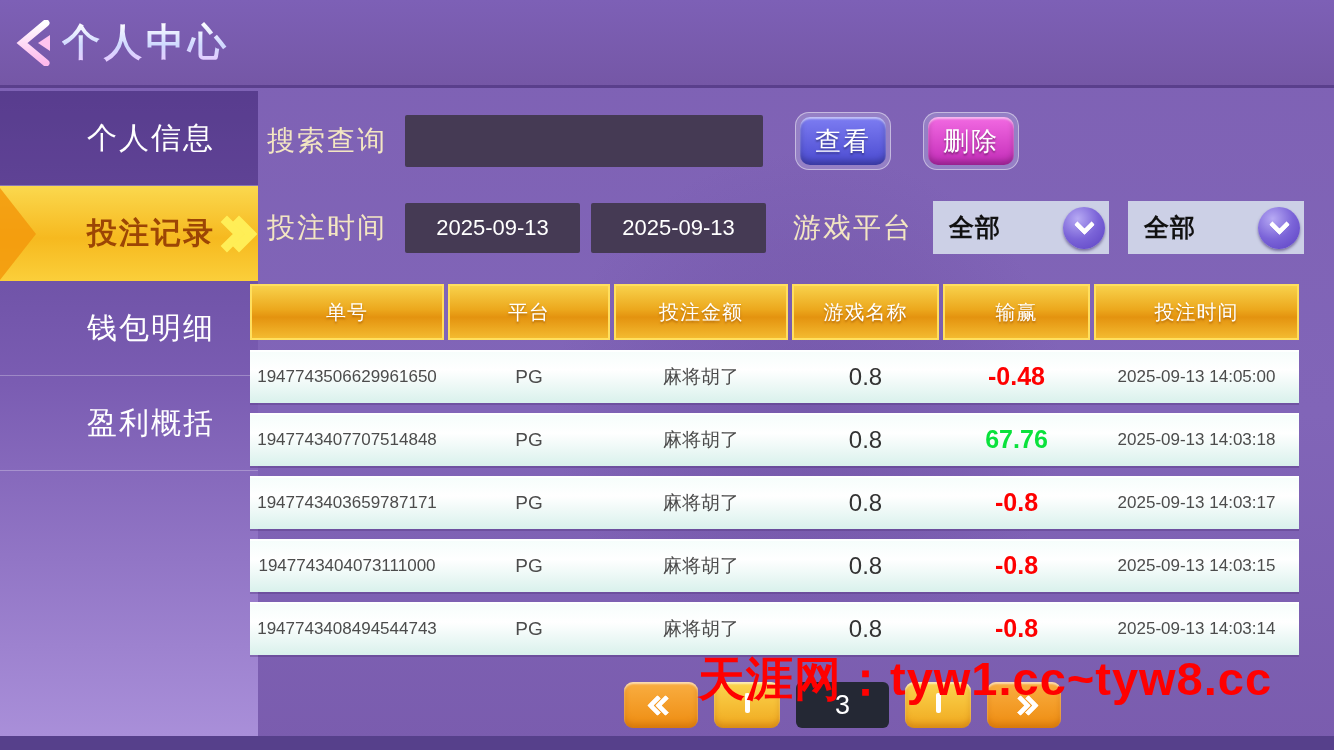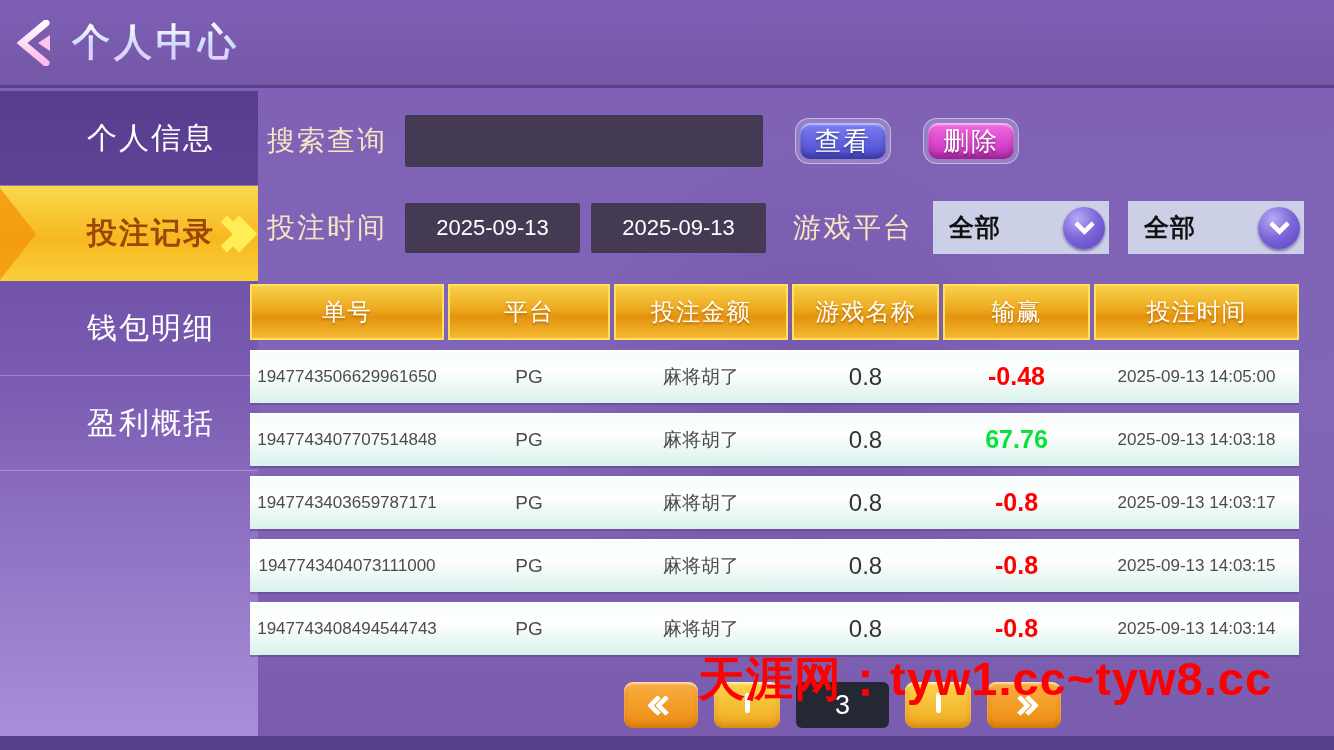--- a/index.html
+++ b/index.html
@@ -6,21 +6,21 @@
   html,body { width:1334px; height:750px; }
   body { font-family:"Liberation Sans", sans-serif; }
   #app { position:relative; width:1334px; height:750px; overflow:hidden;
          background: linear-gradient(180deg,#7e61b4 0%,#8165b8 55%,#7a5cae 100%); }
 
   
   .topbar { position:absolute; left:0; top:0; width:1334px; height:88px;
             background:linear-gradient(180deg,#7d60b6 0%,#7557a6 100%);
             border-bottom:3px solid #5a3f8c; display:flex; align-items:center; }
   .back-btn { width:46px; height:46px; margin-left:14px; display:flex; align-items:center; justify-content:center; cursor:pointer; }
-  .title { margin-left:12px; font-size:38px; font-weight:bold; letter-spacing:4px;
+  .title { margin-left:2px; font-size:38px; font-weight:bold; letter-spacing:4px;
            background:linear-gradient(180deg,#ffffff 10%,#cfd9ff 55%,#f0c6ff 100%);
            -webkit-background-clip:text; background-clip:text; color:transparent; }
 
   
   .sidebar { position:absolute; left:0; top:91px; width:258px; height:645px;
              background:linear-gradient(180deg,#5e4496 0%,#7a5cb2 45%,#a98fd9 100%); }
   .side-item { position:relative; height:95px; display:flex; align-items:center; justify-content:center;
                color:#ffffff; font-size:30px; letter-spacing:2px; cursor:pointer;
                border-bottom:1px solid rgba(255,255,255,0.28);padding-left:44px; }
   .side-item:nth-child(1){ background:rgba(70,40,120,0.25); }
@@ -39,21 +39,21 @@
               background:radial-gradient(circle at 50% 50%, rgba(90,60,140,0.28) 0%, rgba(90,60,140,0.12) 45%, transparent 70%);
               pointer-events:none; }
 
   .flabel { color:#f3e6c2; font-size:28px; letter-spacing:2px; }
 
   .row-search { position:absolute; left:17px; top:27px; width:1040px; height:52px; display:flex; align-items:center; }
   .search-input { margin-left:18px; width:358px; height:52px; background:#453a54; border:none; outline:none;
                   color:#fff; font-size:22px; padding:0 12px; border-radius:2px; }
   .btn-frame { margin-left:32px; padding:5px; border-radius:14px; background:rgba(210,210,240,0.28);
                box-shadow:inset 0 0 0 1px rgba(255,255,255,0.45); }
-  .btn { min-width:86px; height:36px; border:none; border-radius:10px; color:#fff; font-size:26px;
+  .btn { min-width:86px; height:48px; border:none; border-radius:10px; color:#fff; font-size:26px;
          letter-spacing:2px; cursor:pointer; padding:0 2px;
          text-shadow:0 2px 2px rgba(0,0,0,0.35);
          box-shadow:inset 0 2px 2px rgba(255,255,255,0.55), inset 0 -4px 6px rgba(0,0,0,0.25); }
   .btn-view { background:linear-gradient(180deg,#7d7df2 0%,#4a4ad0 100%); }
   .btn-del  { background:linear-gradient(180deg,#f26ae2 0%,#c32cb8 100%); }
 
   .row-filters { position:absolute; left:17px; top:112px; width:1050px; height:55px; display:flex; align-items:center; }
   .date-box { width:175px; height:50px; background:#453a54; border-radius:2px; color:#fff; font-size:22px;
               display:flex; align-items:center; justify-content:center; cursor:pointer; }
   .dd { width:176px; height:53px; background:#ccd0e6; display:flex; align-items:center;
@@ -63,21 +63,21 @@
                background:radial-gradient(circle at 35% 28%, #b7aaf4 0%, #7b64d8 50%, #5b41c2 100%);
                box-shadow:0 2px 3px rgba(40,20,90,0.5); display:flex; align-items:center; justify-content:center; }
   .dd-chev { width:15px; height:15px; border-right:5px solid #fff; border-bottom:5px solid #fff;
              border-radius:2px; transform:rotate(45deg) translate(-2px,-2px); }
 
   
   .tbl { position:absolute; left:0; top:196px; width:1049px; }
   .thead, .trow { display:grid; grid-template-columns:194px 162px 174px 147px 147px 205px; column-gap:4px; }
   .th { height:56px; display:flex; align-items:center; justify-content:center;
         background:linear-gradient(180deg,#f8d14b 0%,#eca81d 45%,#e4930f 60%,#f3ba30 100%);
-        border:2px solid #ffdf5e; color:#fff; font-size:24px; letter-spacing:1px;
+        border:2px solid #ffdf5e; color:#fff; font-size:20px; letter-spacing:1px;
         text-shadow:0 2px 2px rgba(150,80,0,0.55); }
   .trow { margin-top:10px; height:53px;
           background:linear-gradient(180deg,#f5fdfb 0%,#ffffff 38%,#d9f1ec 100%);
           box-shadow:0 2px 0 rgba(80,50,120,0.35), inset 0 2px 0 rgba(255,255,255,0.9); cursor:pointer; }
   .td { display:flex; align-items:center; justify-content:center; color:#4c4c4c; }
   .td.order, .td.time { font-size:17px; }
   .td.plat, .td.game { font-size:19px; }
   .td.amount { font-size:24px; color:#333; }
   .td.wl { font-size:25px; font-weight:bold; }
 

